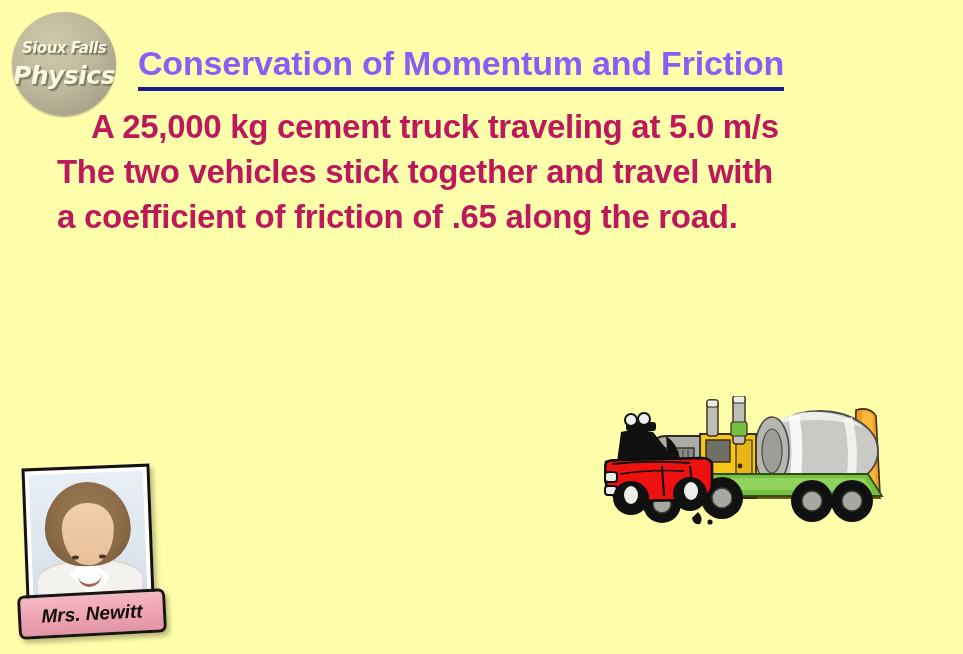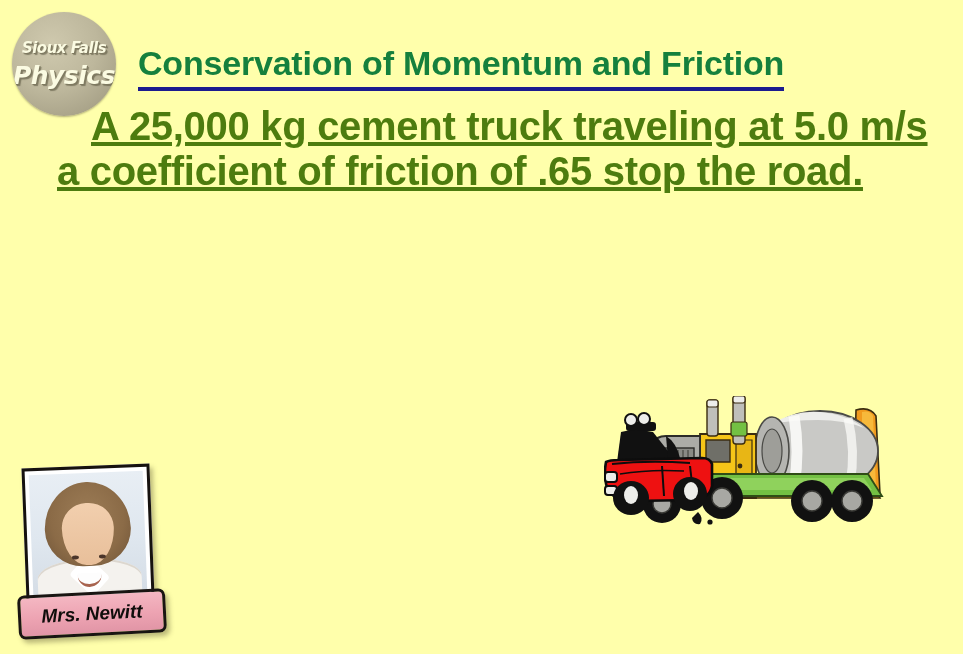--- a/index.html
+++ b/index.html
@@ -52,43 +52,42 @@
   .logo-line-2 { font-size: 25px; }
 
   
   .slide-title {
     position: absolute;
     left: 138px;
     top: 44px;
     font-family: "Liberation Sans", sans-serif;
     font-size: 34px;
     font-weight: bold;
-    color: #15803d;
+    color: #8b5cf6;
     letter-spacing: -0.2px;
     white-space: nowrap;
     padding-bottom: 4px;
     border-bottom: 4px solid #1B1B8F;
   }
 
   
   .body-block {
     position: absolute;
     left: 57px;
     top: 104px;
     width: 900px;
   }
   .body-line {
     font-family: "Liberation Sans", sans-serif;
-    font-size: 40px;
+    font-size: 33px;
     font-weight: bold;
-    color: #4d7c0f;
+    color: #be185d;
     line-height: 45px;
     white-space: nowrap;
     letter-spacing: -0.3px;
-    text-decoration: underline;
   }
   .body-line.indented { text-indent: 34px; }
 
   
   .teacher-block {
     position: absolute;
     left: 18px;
     top: 466px;
     width: 170px;
     height: 180px;
@@ -217,21 +216,22 @@
 
   <div class="logo-badge">
     <div class="logo-line logo-line-1">Sioux Falls</div>
     <div class="logo-line logo-line-2">Physics</div>
   </div>
 
   <div class="slide-title">Conservation of Momentum and Friction</div>
 
   <div class="body-block">
     <div class="body-line indented">A 25,000 kg cement truck traveling at 5.0 m/s</div>
-    <div class="body-line">a coefficient of friction of .65 stop the road.</div>
+    <div class="body-line">The two vehicles stick together and travel with</div>
+    <div class="body-line">a coefficient of friction of .65 along the road.</div>
   </div>
 
   <div class="teacher-block">
     <div class="photo-frame">
       <div class="photo-inner">
         <div class="portrait-body"></div>
         <div class="portrait-collar"></div>
         <div class="portrait-hair"></div>
         <div class="portrait-face">
           <div class="portrait-eye left"></div>

